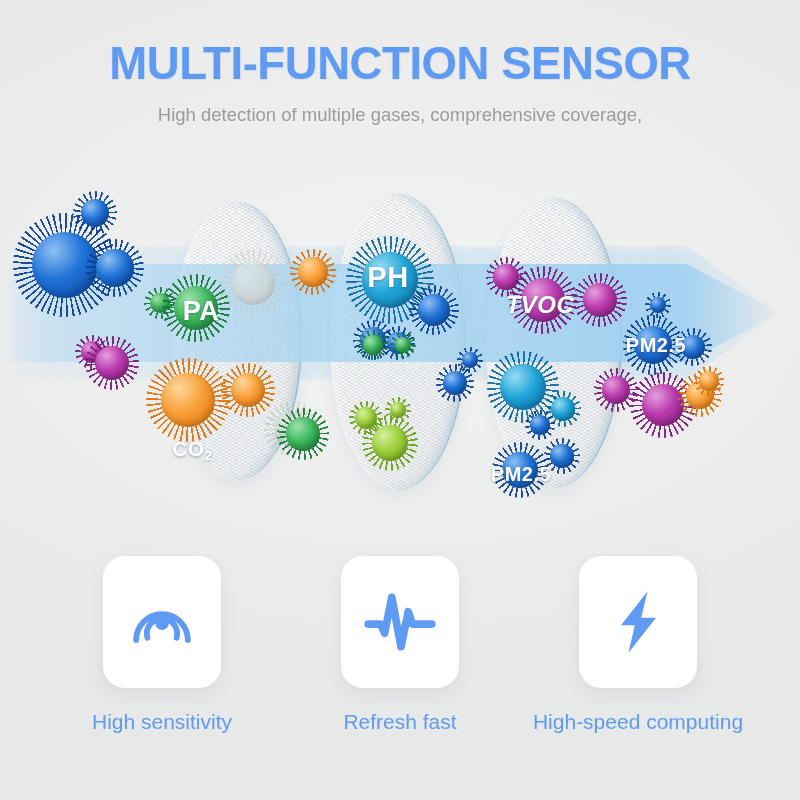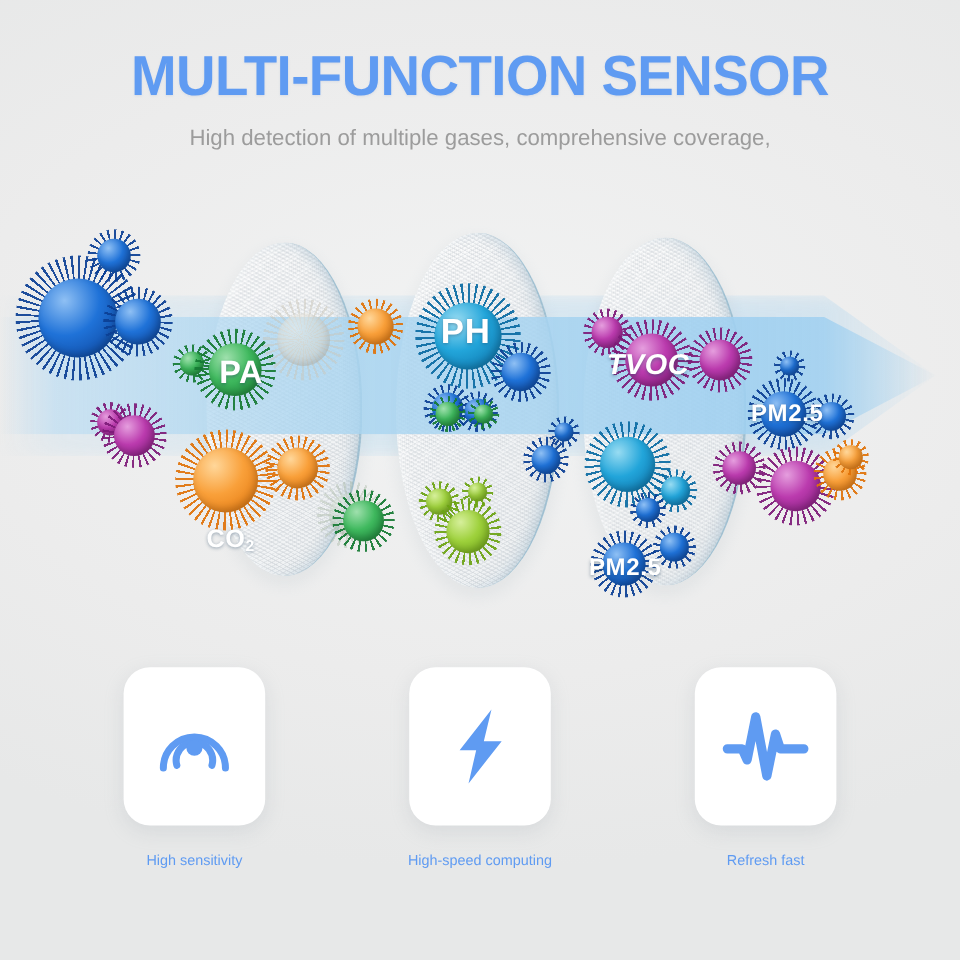--- a/index.html
+++ b/index.html
@@ -167,21 +167,21 @@
     background: #ffffff;
     border-radius: 22px;
     box-shadow: 0 5px 16px rgba(150,160,170,0.20);
     display: flex;
     align-items: center;
     justify-content: center;
   }
   .card svg { display: block; }
   .feature-label {
     margin-top: 22px;
-    font-size: 12px;
+    font-size: 21px;
     color: #5f9bf2;
     text-align: right;
     white-space: nowrap;
   }
 </style>
 </head>
 <body>
 
 <div id="poster">
 
@@ -382,33 +382,33 @@
             <circle cx="32" cy="33" r="6" fill="#5f9bf2"></circle>
           </svg>
         </span>
       </div>
       <div class="feature-label">High sensitivity</div>
     </div>
 
     <div class="feature">
       <div class="card">
         <span>
+          <svg width="74" height="74" viewBox="0 0 72 72">
+            <path d="M5 38 L17 38 L21 47 L28 12 L37 60 L44 26 L48 38 L67 38" fill="none" stroke="#5f9bf2" stroke-width="7.5" stroke-linecap="round" stroke-linejoin="round"></path>
+          </svg>
+        </span>
+      </div>
+      <div class="feature-label">Refresh fast</div>
+    </div>
+
+    <div class="feature">
+      <div class="card">
+        <span>
           <svg width="68" height="68" viewBox="0 0 64 64">
             <path d="M41 3 L16 35 L29 35 L23 61 L49 28 L35 28 Z" fill="#5f9bf2"></path>
           </svg>
         </span>
       </div>
       <div class="feature-label">High-speed computing</div>
     </div>
 
-    <div class="feature">
-      <div class="card">
-        <span>
-          <svg width="74" height="74" viewBox="0 0 72 72">
-            <path d="M5 38 L17 38 L21 47 L28 12 L37 60 L44 26 L48 38 L67 38" fill="none" stroke="#5f9bf2" stroke-width="7.5" stroke-linecap="round" stroke-linejoin="round"></path>
-          </svg>
-        </span>
-      </div>
-      <div class="feature-label">Refresh fast</div>
-    </div>
-
   </div>
 </div>
 
 </body></html>

